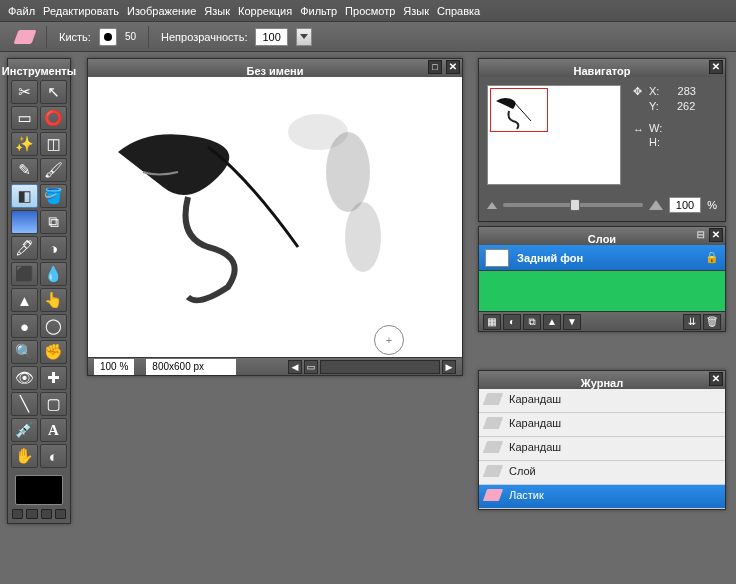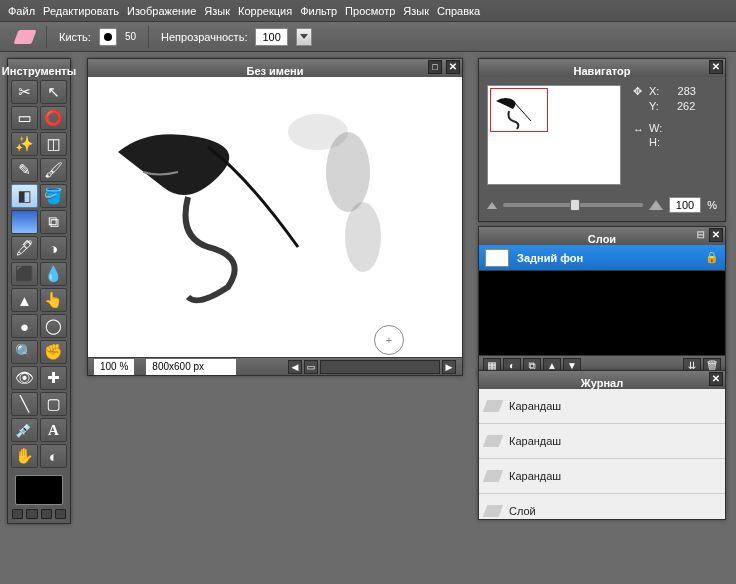--- a/index.html
+++ b/index.html
@@ -56,32 +56,32 @@
 .nav-coords .arrow { width:10px; display:inline-block; }
 .navwin .zoom { display:flex; align-items:center; gap:6px; padding:4px 8px 8px 8px;}
 .navwin .zoom .track { flex:1; height:4px; background:#888; position:relative; border-radius:2px;}
 .navwin .zoom .knob { position:absolute; left:48%; top:-4px; width:10px; height:12px; background:#ddd; border:1px solid #666; border-radius:2px;}
 .navwin .zoom .tri { width:0; height:0; }
 .navwin .zoom .tri.small { border-left:5px solid transparent; border-right:5px solid transparent; border-bottom:7px solid #aaa; }
 .navwin .zoom .tri.big { border-left:7px solid transparent; border-right:7px solid transparent; border-bottom:10px solid #aaa; }
 
 
 .layerwin { left:478px; top:226px; width:248px;}
-.layerwin .list { height:110px; background:#000000;}
+.layerwin .list { height:66px; background:#22c55e;}
 .layer-item { background: linear-gradient(#2a8de8,#1a6fc8); height:26px; display:flex; align-items:center; padding:0 6px; gap:8px; border-bottom:1px solid #3a3a3a;}
 .layer-item .thumb { width:24px; height:18px; background:#fff; border:1px solid #888;}
 .layer-item .lock { margin-left:auto; font-size:11px;}
 .layerwin .foot { background: linear-gradient(#6a6a6a,#555); height:20px; display:flex; align-items:center; padding:0 4px; gap:2px; border-top:1px solid #333;}
 .layerwin .foot .btn { width:18px; height:16px; background:#4a4a4a; border:1px solid #2a2a2a; display:flex; align-items:center; justify-content:center; font-size:10px;}
 .layerwin .foot .spacer { flex:1; }
 
 
 .histwin { left:478px; top:370px; width:248px;}
 .histwin .list { max-height:130px; overflow:hidden;}
-.hist-item { height:24px; display:flex; align-items:center; gap:8px; padding:17px 6px; background:#efefef; color:#222; border-bottom:1px solid #ccc;}
+.hist-item { height:24px; display:flex; align-items:flex-start; gap:8px; padding:4px 6px; background:#efefef; color:#222; border-bottom:1px solid #ccc;}
 .hist-item.selected { background: linear-gradient(#2a8de8,#1a6fc8); color:#fff;}
 .hist-item .ico { width:16px; height:12px; background:#ccc; border-radius:1px; transform:skewX(-20deg);}
 .hist-item.selected .ico { background:#f6a8c3; }
 
 svg.strokes { position:absolute; left:0; top:0; }
 </style>
 </head>
 <body>
 
 <div class="menubar">
@@ -262,14 +262,18 @@
         <span>Карандаш</span>
       </div>
     <div class="hist-item">
         <div class="ico"></div>
         <span>Карандаш</span>
       </div>
     <div class="hist-item">
         <div class="ico"></div>
         <span>Слой</span>
       </div>
+    <div class="hist-item selected">
+        <div class="ico"></div>
+        <span>Ластик</span>
+      </div>
   </div>
 </div>
 
 </body></html>

